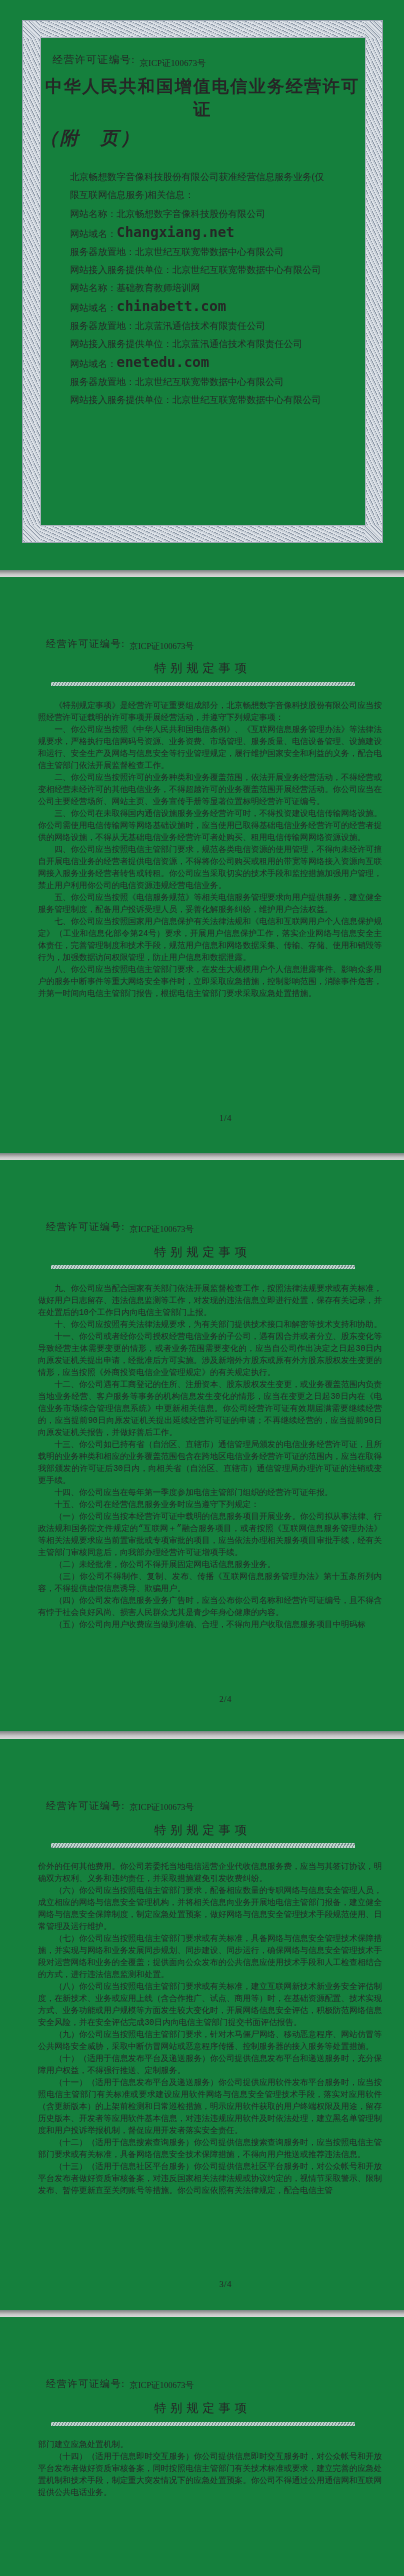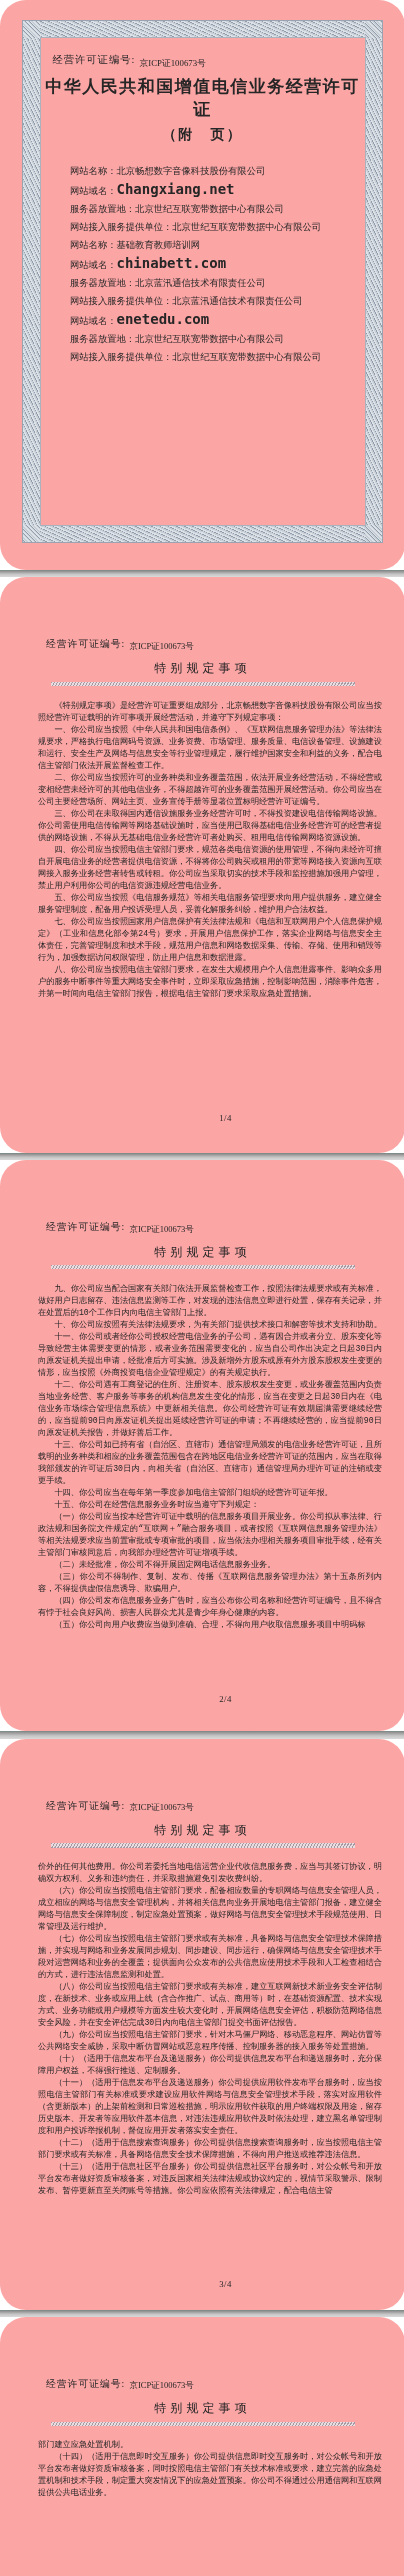--- a/index.html
+++ b/index.html
@@ -1,39 +1,39 @@
 <!DOCTYPE html>
 <html lang="zh" style="font-size:8.2px"><head>
 <meta charset="utf-8">
 <style>
   html,body{margin:0;padding:0;background:#ffffff;}
   body{width:405px;font-family:"Liberation Serif","DejaVu Serif",serif;color:#262626;
        -webkit-font-smoothing:antialiased;}
   .stage{width:405px;}
 
   
-  .page{position:relative;background:#fca5a5;overflow:hidden;border-radius:26px;}
+  .page{position:relative;background:#15803d;overflow:hidden;}
   .page-sep{height:6.2px;background:linear-gradient(#8f8f8f,#c6c6c6 55%,#d9d9d9);
             border-top:0.5px solid #7f8c89;}
 
   
   .cert-page{height:570px;}
   .cert-frame{position:absolute;left:23px;top:20.6px;right:23px;bottom:28px;
               border:17.5px solid transparent;
               border-image:repeating-linear-gradient(45deg,#c7ced6 0 2.1px,#939eac 2.1px 3.1px,#dde2e8 3.1px 5.2px) 34;
               outline:0.5px solid #9aa4b0;}
   .cert-frame::after{content:"";position:absolute;inset:-0.5px;border:0.5px solid #aab3bd;pointer-events:none;}
   .cert-inner{position:relative;height:100%;}
   .cert-head{margin:15.5px 0 0 12.4px;}
   .cert-no-label{font-size:10.3px;letter-spacing:1px;}
   .cert-no-value{font-size:8.8px;margin-left:4.1px;position:relative;top:2.6px;}
   .cert-title{margin:8.2px 0 0;text-align:center;font-size:17px;font-weight:bold;
               letter-spacing:1.5px;}
-  .cert-subtitle{margin-top:5.2px;text-align:center;font-size:14px;font-weight:bold;
-                 letter-spacing:2.1px;}
+  .cert-subtitle{margin-top:5.2px;font-size:18px;font-weight:bold;
+                 letter-spacing:2.1px;font-style:italic;}
   .cert-body{margin:17.5px 34px 0 30px;font-size:9.3px;line-height:18px;}
   .cert-intro{margin:0 0 1px;}
   .field{margin:0;}
   .mono{font-family:"DejaVu Sans Mono","Liberation Mono",monospace;font-size:14px;font-weight:bold;}
 
   
   .sp-head{padding-top:61px;margin-left:46px;}
   .sp-no-label{font-size:9.8px;letter-spacing:1px;}
   .sp-no-value{font-size:8.5px;margin-left:4.1px;position:relative;top:1.5px;}
   .sp-title{margin:9.3px 0 0;text-align:center;font-size:12px;font-weight:normal;
@@ -57,20 +57,21 @@
 
   <section class="page cert-page">
     <div class="cert-frame">
       <div class="cert-inner">
         <div class="cert-head">
           <span class="cert-no-label">经营许可证编号:</span><span class="cert-no-value">京ICP证100673号</span>
         </div>
         <h1 class="cert-title">中华人民共和国增值电信业务经营许可证</h1>
         <div class="cert-subtitle">（附　页）</div>
         <div class="cert-body">
+          <p class="cert-intro">北京畅想数字音像科技股份有限公司获准经营信息服务业务(仅限互联网信息服务)相关信息：</p>
           <div id="entries">
               <p class="field"><span>网站名称：</span><span>北京畅想数字音像科技股份有限公司</span></p>
               <p class="field"><span>网站域名：</span><span class="mono">Changxiang.net</span></p>
               <p class="field"><span>服务器放置地：</span><span>北京世纪互联宽带数据中心有限公司</span></p>
               <p class="field"><span>网站接入服务提供单位：</span><span>北京世纪互联宽带数据中心有限公司</span></p>
               <p class="field"><span>网站名称：</span><span>基础教育教师培训网</span></p>
               <p class="field"><span>网站域名：</span><span class="mono">chinabett.com</span></p>
               <p class="field"><span>服务器放置地：</span><span>北京蓝汛通信技术有限责任公司</span></p>
               <p class="field"><span>网站接入服务提供单位：</span><span>北京蓝汛通信技术有限责任公司</span></p>
               <p class="field"><span>网站域名：</span><span class="mono">enetedu.com</span></p>

